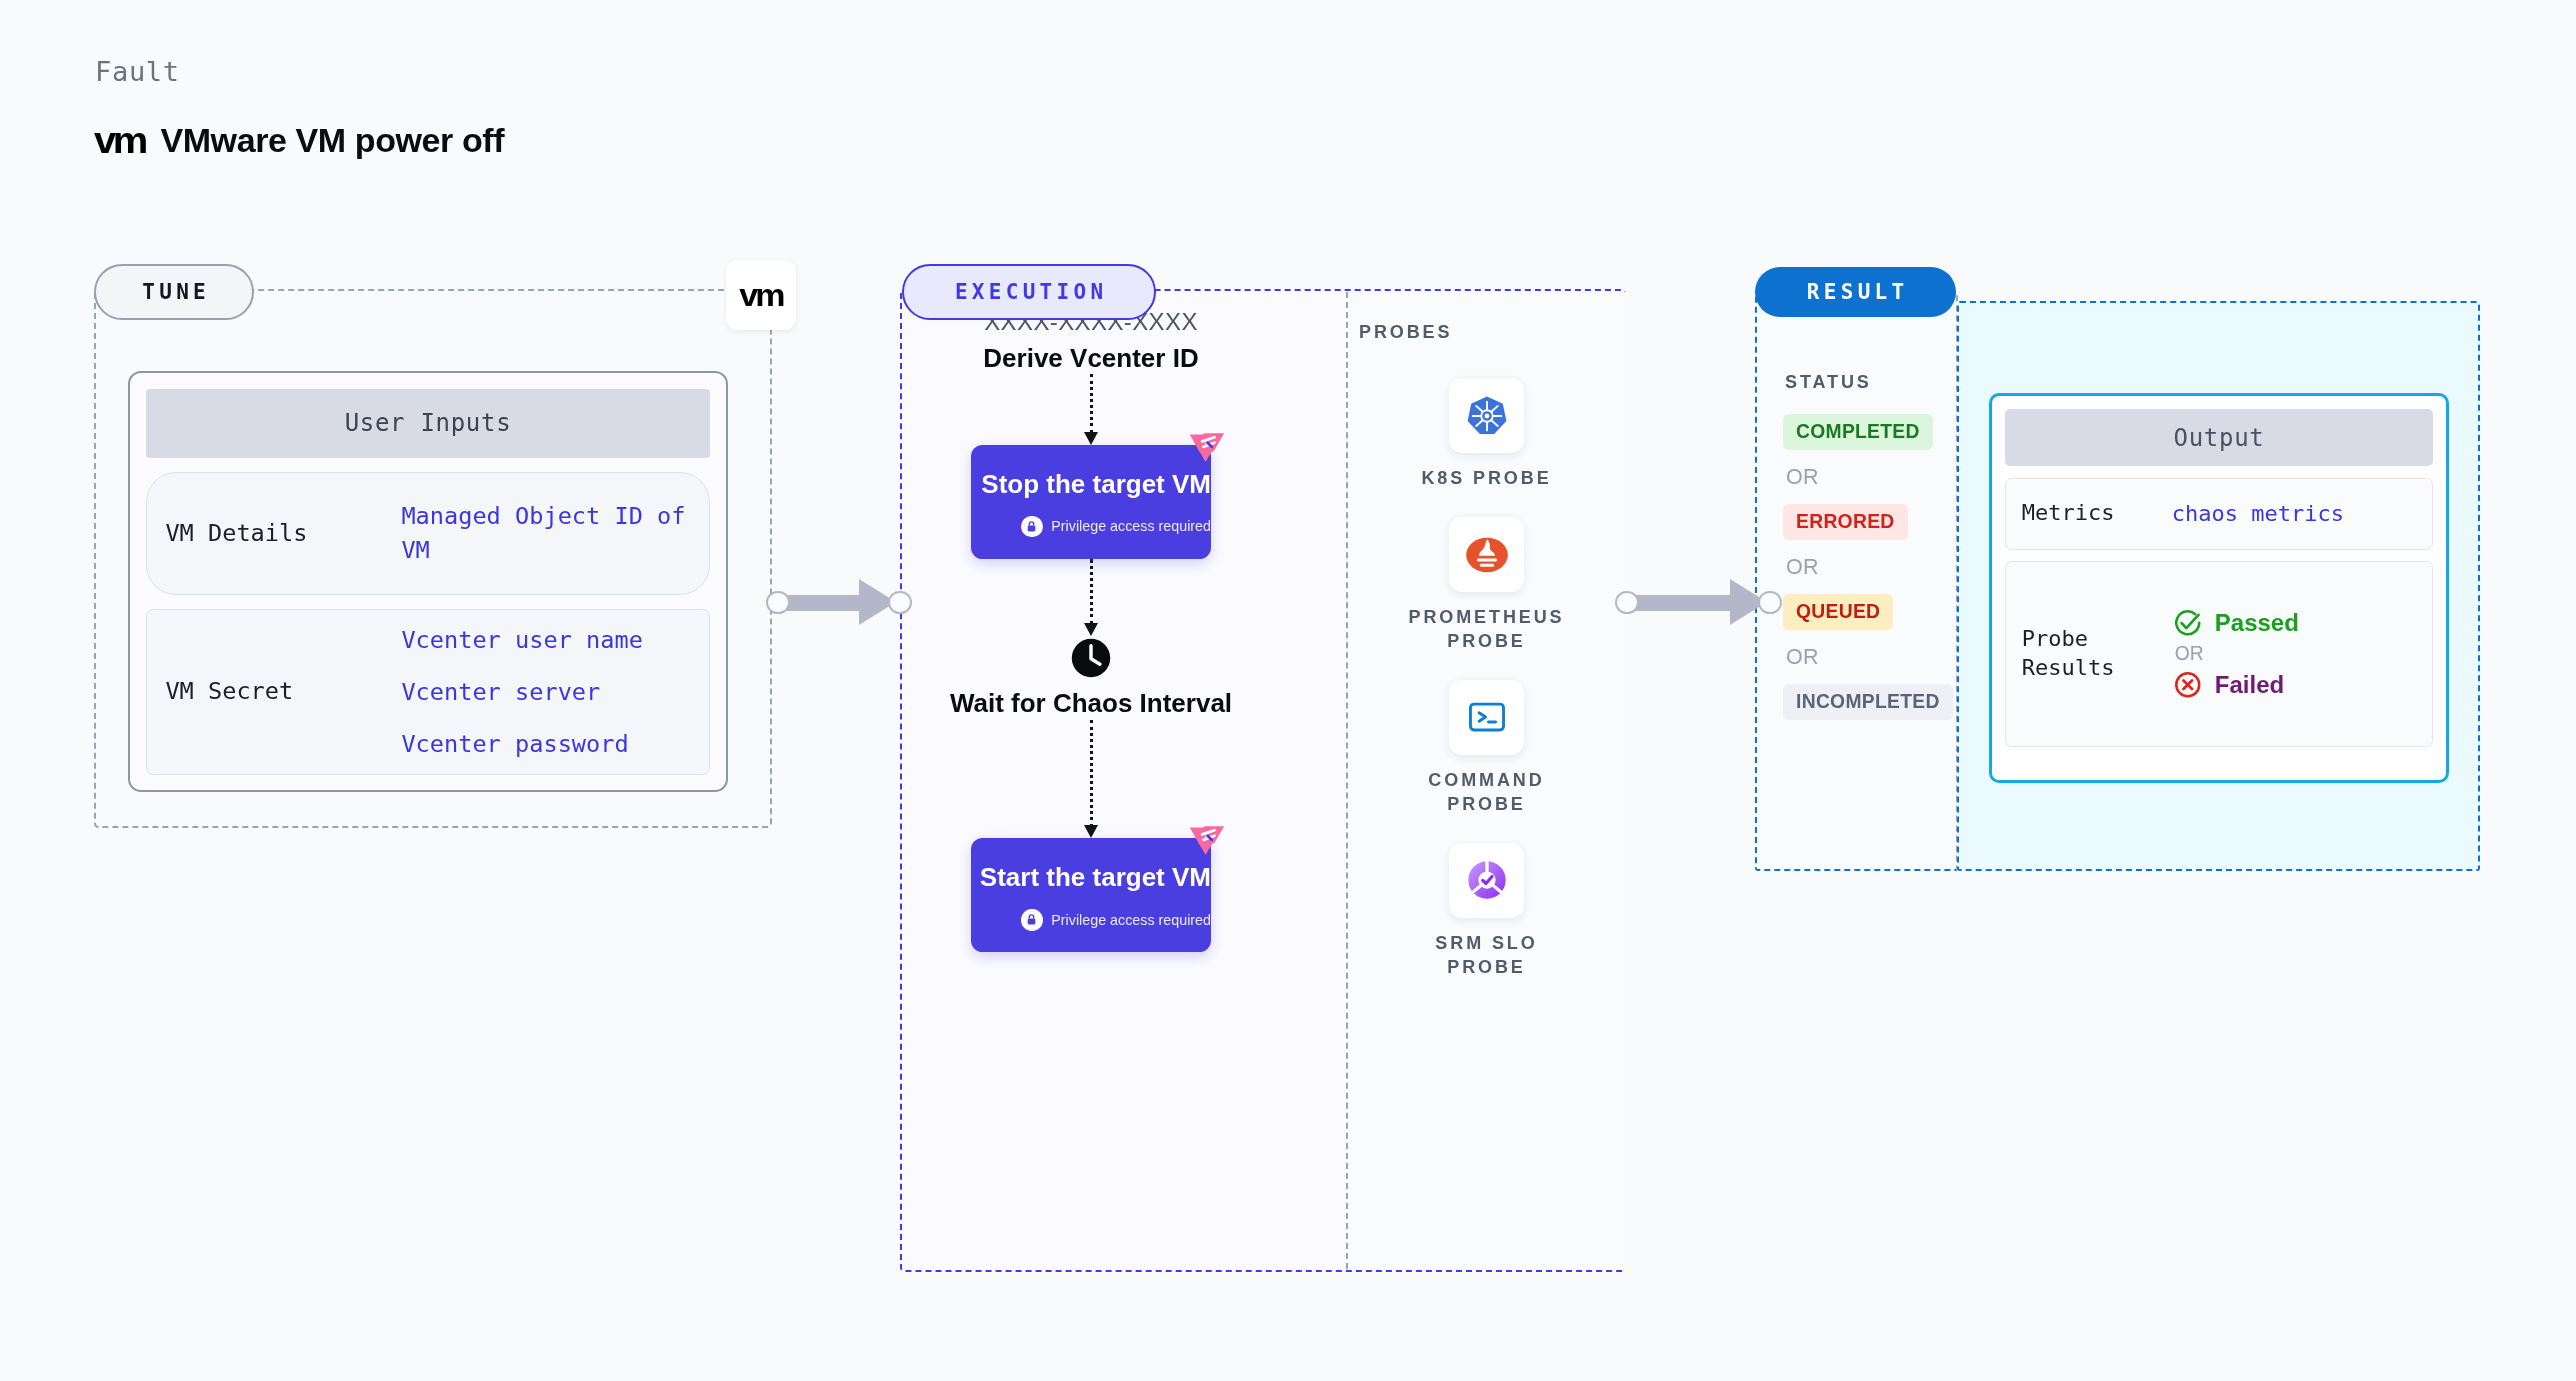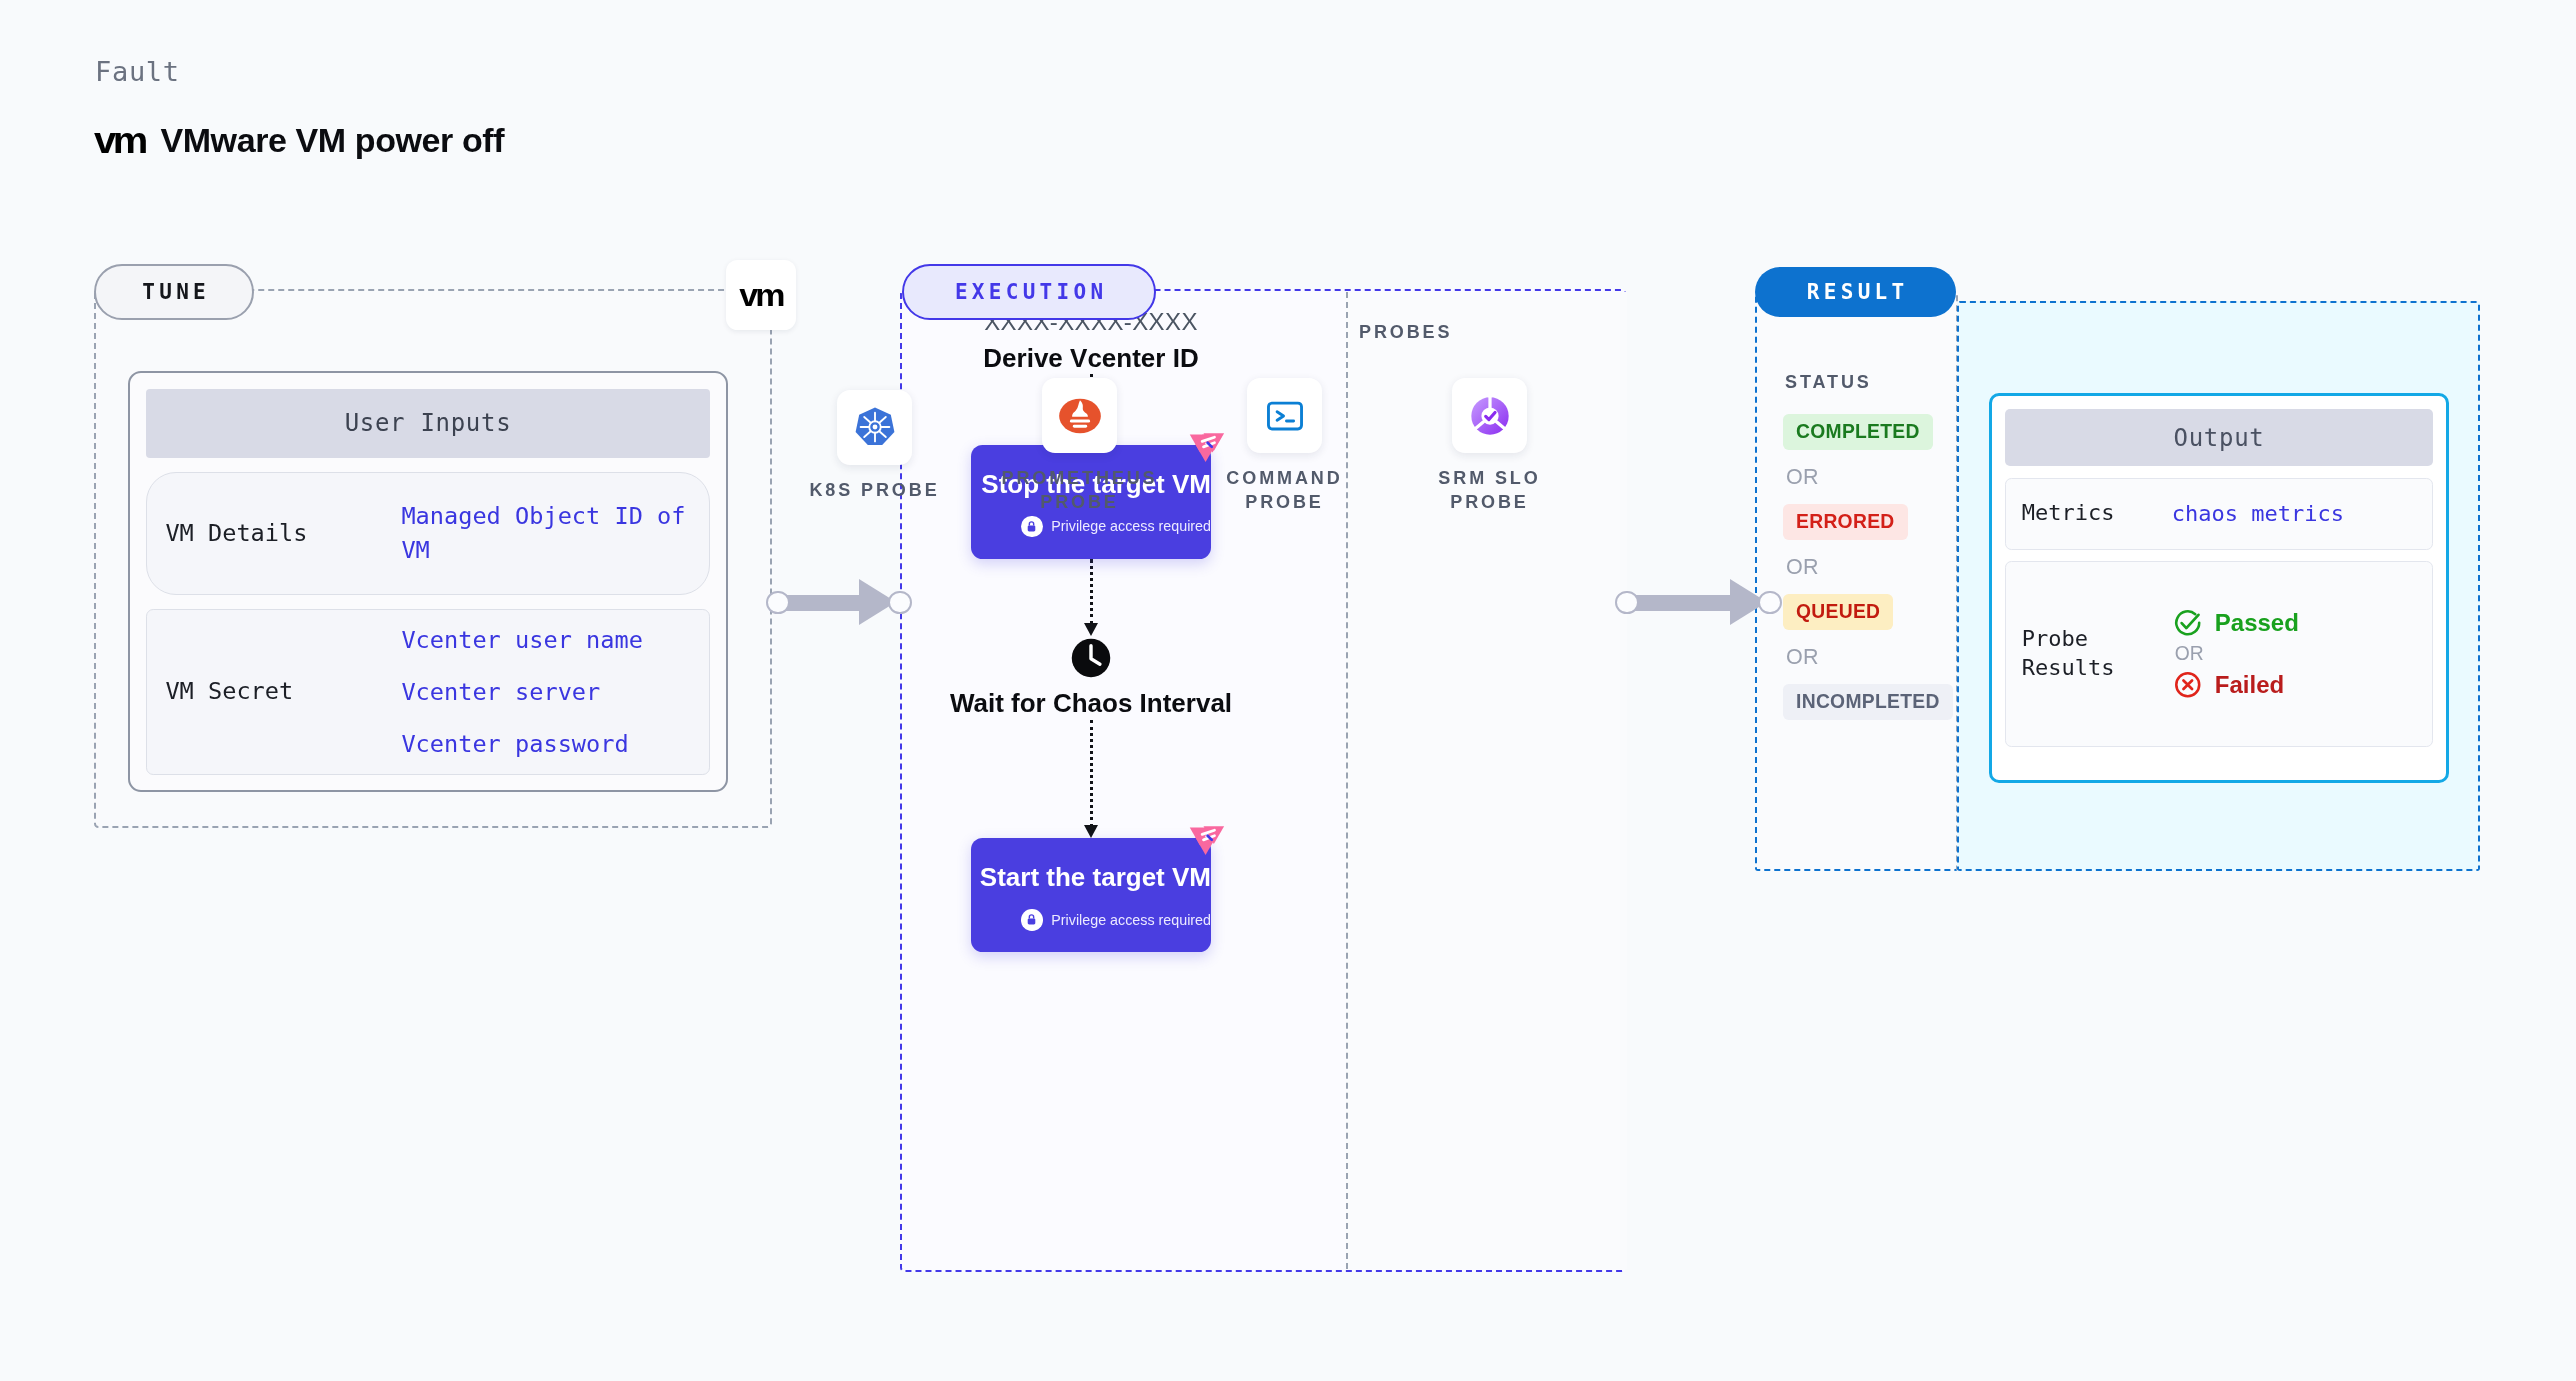--- a/index.html
+++ b/index.html
@@ -184,22 +184,22 @@
   
   .probes-box {
     position: absolute; left: 1346px; top: 292px; width: 281px; height: 977px;
     border-left: 2.1px dashed #9aa3b2; background: #fafbfd;
   }
   .probes-title {
     position: absolute; left: 1359px; top: 322px;
     font-size: 18px; font-weight: 700; color: #525a6b; letter-spacing: 2.9px;
   }
   .probe-list {
-    position: absolute; left: 1298px; top: 378px; width: 281px;
-    display: flex; flex-direction: row; align-items: center; gap: 26px; justify-content: flex-end;
+    position: absolute; left: 1346px; top: 378px; width: 281px;
+    display: flex; flex-direction: column; align-items: center; gap: 26px;
   }
   .probe-item { display: flex; flex-direction: column; align-items: center; }
   .probe-icon-box {
     width: 75px; height: 75px; background: #ffffff; border-radius: 13px;
     display: flex; align-items: center; justify-content: center;
     box-shadow: 0 2.1px 8.6px rgba(25,35,70,0.09);
   }
   .probe-label {
     margin-top: 14.3px; width: 179px; text-align: center;
     font-size: 18px; font-weight: 700; color: #525a6b;
@@ -260,21 +260,21 @@
     font-size: 22px; color: #1c1f26; line-height: 1.3;
   }
   .out-val-link {
     font-family: "DejaVu Sans Mono", monospace;
     font-size: 22px; color: #3a36e0;
   }
   .verdict-wrap { display: flex; flex-direction: column; gap: 4.3px; }
   .verdict { display: flex; align-items: center; gap: 11.5px; }
   .verdict-text { font-size: 24px; font-weight: 700; }
   .v-pass { color: #19a11e; }
-  .v-fail { color: #b91c1c; }
+  .v-fail { color: #701a75; }
   .verdict-or { font-size: 19.3px; color: #9aa0ae; margin-left: 2.9px; }
 </style>
 </head>
 <body>
 
 <div class="stage">
 
   <div class="hdr-fault">Fault</div>
   <div class="hdr-title-row">
     <span class="vm-logo-txt">vm</span>

